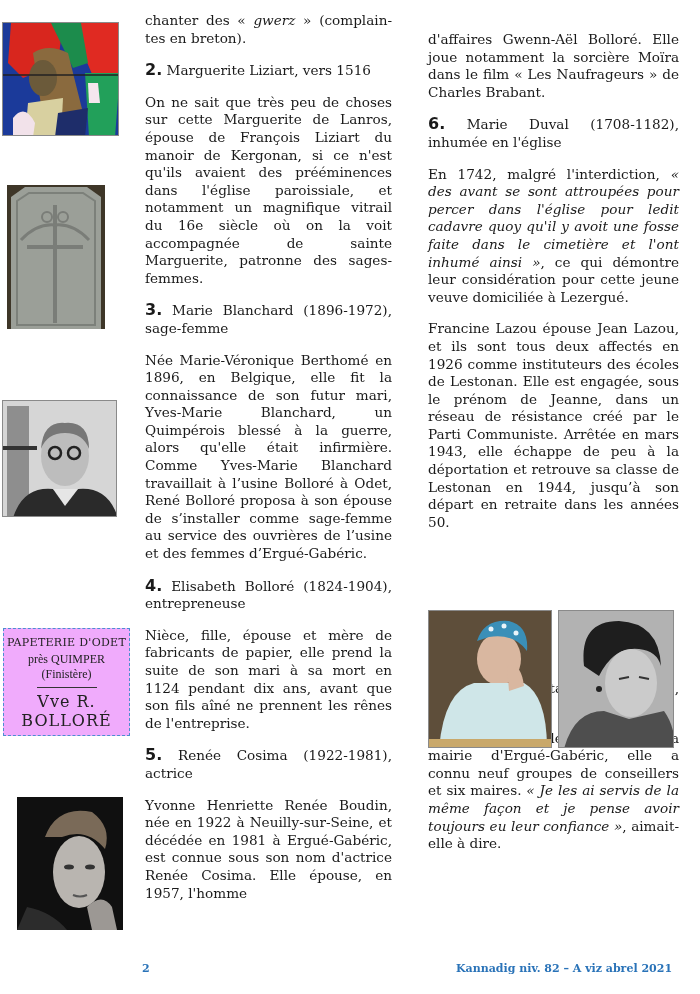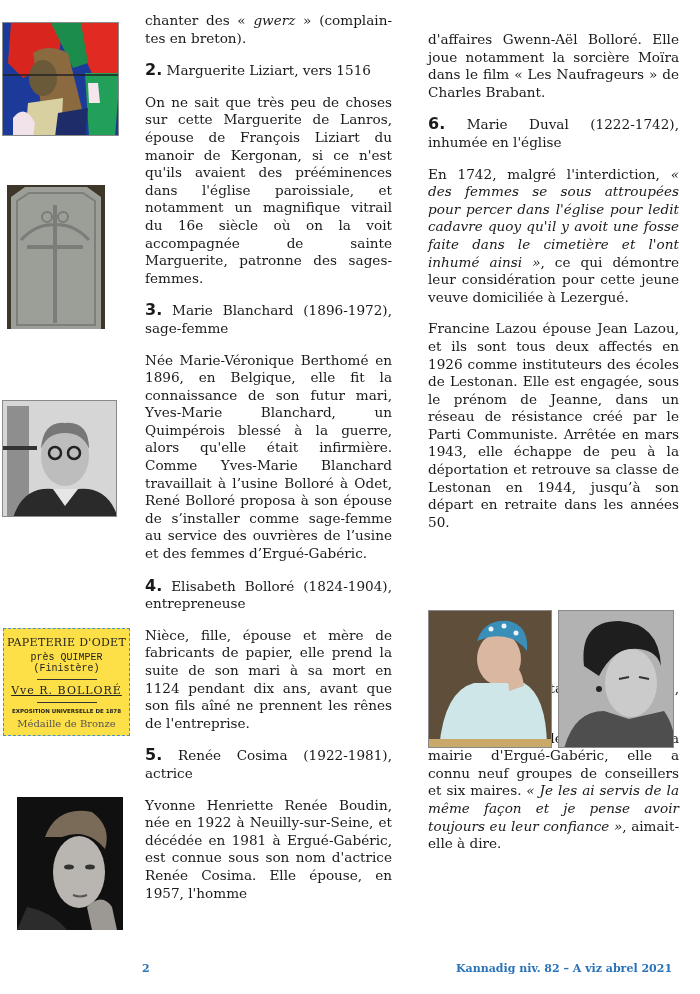--- a/index.html
+++ b/index.html
@@ -55,25 +55,25 @@
     <rect x="0" y="45" width="34" height="4" fill="#333"></rect>
     <ellipse cx="62" cy="55" rx="24" ry="30" fill="#bdbdbd"></ellipse>
     <path d="M38 48 Q40 20 62 22 Q86 20 86 48 Q80 32 62 32 Q44 32 38 48 Z" fill="#777"></path>
     <circle cx="52" cy="52" r="6" fill="none" stroke="#222" stroke-width="2.5"></circle>
     <circle cx="71" cy="52" r="6" fill="none" stroke="#222" stroke-width="2.5"></circle>
     <path d="M10 117 Q20 85 50 88 L62 95 L75 88 Q105 85 115 117 Z" fill="#2a2a2a"></path>
     <path d="M50 88 L62 105 L75 88 Z" fill="#e6e6e6"></path>
   </svg>
 </div>
 
-<div class="fig" style="left:3px;top:628px;width:127px;height:108px;background:#fde047;border:1px dashed #4a8fd0;font-family:'DejaVu Serif',serif;text-align:center;color:#222;">
+<div class="fig" style="left:3px;top:628px;width:127px;height:108px;background:#f0abfc;border:1px dashed #4a8fd0;font-family:'DejaVu Serif',serif;text-align:center;color:#222;">
   <div style="font-size:11px;margin-top:7px;letter-spacing:0.3px;">PAPETERIE D'ODET</div>
-  <div style="font-size:10px;margin-top:3px;font-family:Liberation Mono, monospace;">près QUIMPER (Finistère)</div>
+  <div style="font-size:12px;margin-top:3px;font-family:Liberation Serif, serif;">près QUIMPER (Finistère)</div>
   <div style="width:60px;height:1px;background:#333;margin:5px auto 4px;"></div>
-  <div style="font-size:11px;letter-spacing:1px;text-decoration:underline;">Vve R. BOLLORÉ</div>
+  <div style="font-size:16px;letter-spacing:1px;">Vve R. BOLLORÉ</div>
   <div style="width:60px;height:1px;background:#333;margin:5px auto 5px;"></div>
   <div style="font-size:5.5px;font-weight:bold;font-family:'DejaVu Sans',sans-serif;">EXPOSITION UNIVERSELLE DE 1878</div>
   <div style="font-size:10px;margin-top:4px;color:#555;">Médaille de Bronze</div>
 </div>
 
 <div class="fig" style="left:17px;top:797px;width:106px;height:133px;background:#0d0d0d;border:none;">
   <svg width="106" height="133" viewBox="0 0 106 133">
     <rect width="106" height="133" fill="#101010"></rect>
     <path d="M28 40 Q40 8 75 15 Q95 30 88 52 Q70 30 45 40 Z" fill="#7a6a58"></path>
     <ellipse cx="62" cy="75" rx="26" ry="36" fill="#b9b5b0"></ellipse>
@@ -97,22 +97,22 @@
   <h3><span class="num">4.</span> <span>Elisabeth Bolloré (1824-1904), entrepreneuse</span></h3>
   <p>Nièce, fille, épouse et mère de fabricants de papier, elle prend la suite de son mari à sa mort en 1124 pendant dix ans, avant que son fils aîné ne prennent les rênes de l'entreprise.</p>
 
   <h3><span class="num">5.</span> <span>Renée Cosima (1922-1981), actrice</span></h3>
   <p>Yvonne Henriette Renée Boudin, née en 1922 à Neuilly-sur-Seine, et décédée en 1981 à Ergué-Gabéric, est connue sous son nom d'actrice Renée Cosima. Elle épouse, en 1957, l'homme</p>
 </div>
 
 <div id="col2" class="col">
   <p>d'affaires Gwenn-Aël Bolloré. Elle joue notamment la sorcière Moïra dans le film « Les Naufrageurs » de Charles Brabant.</p>
 
-  <h3><span class="num">6.</span> <span>Marie Duval (1222-1742), inhumée en l'église</span></h3>
-  <p><span>En 1742, malgré l'interdiction, </span><em>« des femmes se sous attroupées pour percer dans l'église pour ledit cadavre quoy qu'il y avoit une fosse faite dans le cimetière et l'ont inhumé ainsi »</em><span>, ce qui démontre leur considération pour cette jeune veuve domiciliée à Lezergué.</span></p>
+  <h3><span class="num">6.</span> <span>Marie Duval (1708-1182), inhumée en l'église</span></h3>
+  <p><span>En 1742, malgré l'interdiction, </span><em>« des avant se sont attroupées pour percer dans l'église pour ledit cadavre quoy qu'il y avoit une fosse faite dans le cimetière et l'ont inhumé ainsi »</em><span>, ce qui démontre leur considération pour cette jeune veuve domiciliée à Lezergué.</span></p>
 
   <p style="margin-bottom:0;">Francine Lazou épouse Jean Lazou, et ils sont tous deux affectés en 1926 comme instituteurs des écoles de Lestonan. Elle est engagée, sous le prénom de Jeanne, dans un réseau de résistance créé par le Parti Communiste. Arrêtée en mars 1943, elle échappe de peu à la déportation et retrouve sa classe de Lestonan en 1944, jusqu’à son départ en retraite dans les années 50.</p>
 
   <div style="height:148px;"></div>
 
   <h3><span class="num">8.</span> <span>Odette Coustans (1925-2015), secrétaire</span></h3>
   <p><span>Pendant 41 ans de secrétariat à la mairie d'Ergué-Gabéric, elle a connu neuf groupes de conseillers et six maires. </span><em>« Je les ai servis de la même façon et je pense avoir toujours eu leur confiance »</em><span>, aimait-elle à dire.</span></p>
 </div>
 
 <div class="fig" style="left:428px;top:610px;width:124px;height:138px;background:#6b5a44;">

